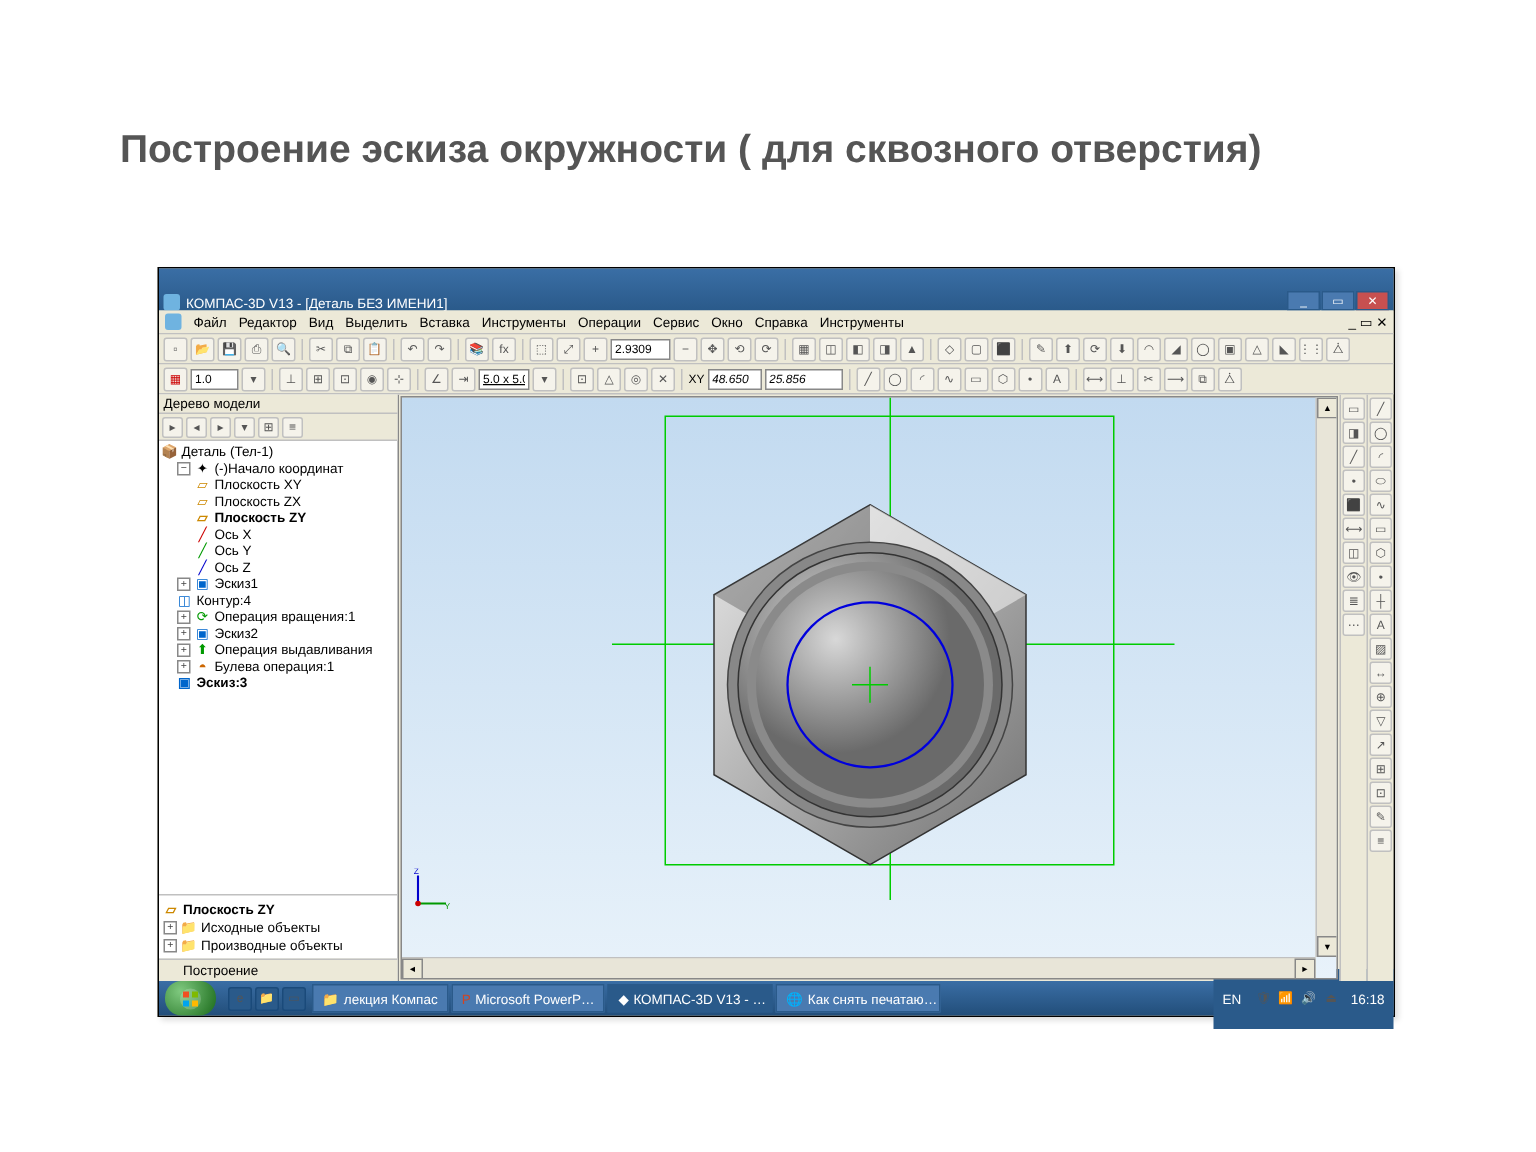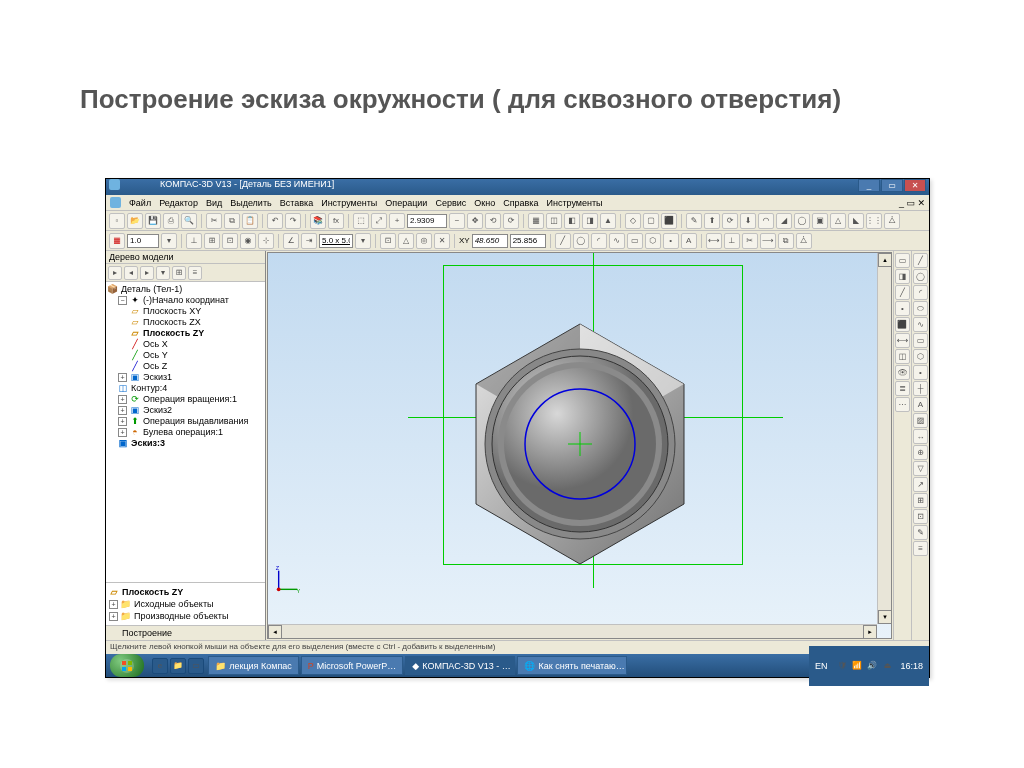--- a/index.html
+++ b/index.html
@@ -1,20 +1,20 @@
 <!DOCTYPE html>
 <html><head>
 <meta charset="utf-8">
 <style>
   * { margin:0; padding:0; box-sizing:border-box; font-family:"Segoe UI",Tahoma,sans-serif; }
   body { background:#fff; width:1024px; height:768px; position:relative; overflow:hidden; }
   .slide-title { font-size:26px; color:#555; font-weight:700; position:absolute; top:84px; left:80px; }
   .screenshot { position:absolute; top:178px; left:105px; width:825px; height:500px; border:1px solid #000; box-shadow:2px 2px 4px rgba(0,0,0,.15); display:flex; flex-direction:column; background:#ece9d8; }
   
-  .titlebar { height:16px; background:linear-gradient(to bottom,#3a6ea5,#2a5a8a); color:#fff; font-size:9px; display:flex; align-items:flex-start; padding:0 3px;gap:36px; }
+  .titlebar { height:28px; background:linear-gradient(to bottom,#3a6ea5,#2a5a8a); color:#fff; font-size:9px; display:flex; align-items:flex-end; padding:0 3px; }
   .titlebar .icon { width:11px; height:11px; background:#6fb3e0; border-radius:2px; margin-right:4px; }
   .titlebar .win-btns { margin-left:auto; display:flex; gap:1px; }
   .titlebar .win-btns span { width:22px; height:13px; background:#4a7ab0; border:1px solid #2a5a8a; display:flex; align-items:center; justify-content:center; font-size:8px; color:#fff; }
   .titlebar .win-btns span:last-child { background:#c75050; }
   
   .menubar { height:16px; background:#ece9d8; font-size:9px; display:flex; align-items:center; gap:8px; padding:0 4px; border-bottom:1px solid #c0c0c0; }
   .menubar .menu-icon { width:11px; height:11px; background:#6fb3e0; border-radius:2px;}
   .menubar span { cursor:default; }
   .menubar .close-x { margin-left:auto; font-size:9px; }
   
@@ -168,21 +168,21 @@
     <input class="tinput" style="width: 34px; text-decoration: underline;" value="5.0 x 5.0">
     <span class="tbtn">▾</span>
     <span class="tsep"></span>
     <span class="tbtn">⊡</span>
     <span class="tbtn">△</span>
     <span class="tbtn">◎</span>
     <span class="tbtn">✕</span>
     <span class="tsep"></span>
     <span style="font-size:8px">XY</span>
     <input class="tinput" style="width: 36px; font-style: italic;" value="48.650">
-    <input class="tinput" style="width: 36px;" value="25.856">
+    <input class="tinput" style="width: 52px; font-style: italic;" value="25.856">
     <span class="tsep"></span>
     <span class="tbtn">╱</span>
     <span class="tbtn">◯</span>
     <span class="tbtn">◜</span>
     <span class="tbtn">∿</span>
     <span class="tbtn">▭</span>
     <span class="tbtn">⬡</span>
     <span class="tbtn">•</span>
     <span class="tbtn">A</span>
     <span class="tsep"></span>
@@ -372,21 +372,20 @@
         <span class="tbtn">▽</span>
         <span class="tbtn">↗</span>
         <span class="tbtn">⊞</span>
         <span class="tbtn">⊡</span>
         <span class="tbtn">✎</span>
         <span class="tbtn">≡</span>
       </div>
     </div>
   </div>
 
-  <div class="statusbar">Щелкните левой кнопкой мыши на объекте для его выделения (вместе с Ctrl - добавить к выделенным)</div>
 
   <div class="taskbar">
     <div class="startbtn">
       <svg viewBox="0 0 16 16">
           <circle cx="8" cy="8" r="7" fill="#fff" opacity="0.2"></circle>
           <rect x="3" y="3" width="4" height="4" fill="#f25022"></rect>
           <rect x="9" y="3" width="4" height="4" fill="#7fba00"></rect>
           <rect x="3" y="9" width="4" height="4" fill="#00a4ef"></rect>
           <rect x="9" y="9" width="4" height="4" fill="#ffb900"></rect>
         </svg>

